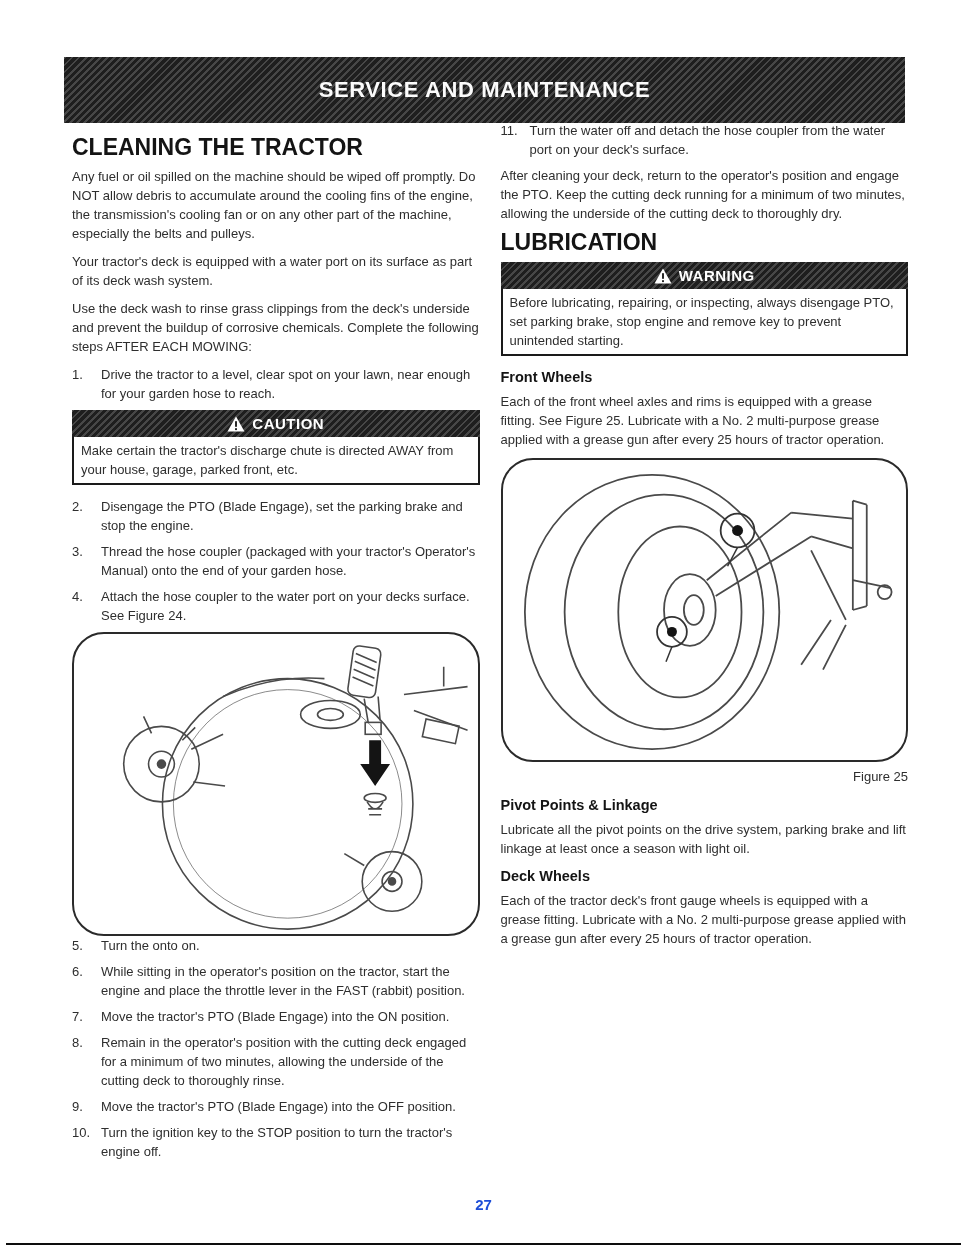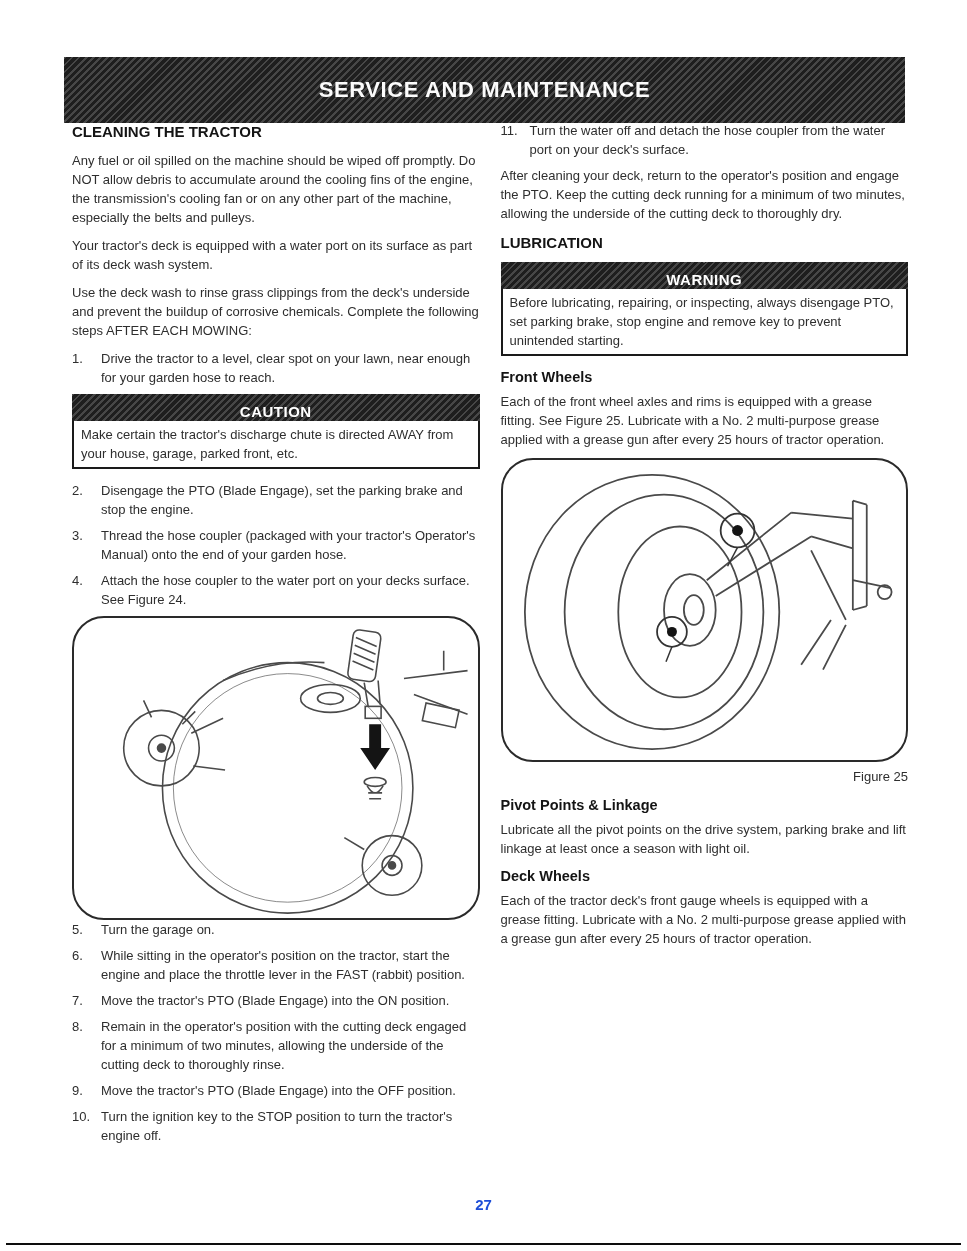--- a/index.html
+++ b/index.html
@@ -7,32 +7,32 @@
   .page{position:relative;width:967px;height:1251px;background:#ffffff;color:#2e2e2e;overflow:hidden;}
 
   .banner{position:absolute;left:64px;top:57px;width:841px;height:66px;
     background:repeating-linear-gradient(135deg,#474747 0 2px,#1e1e1e 2px 5px);
     display:flex;align-items:center;justify-content:center;}
   .banner-title{color:#fbfbfb;font-size:22px;font-weight:700;letter-spacing:.6px;}
 
   .columns{position:absolute;left:72px;top:121px;width:836px;display:flex;gap:21px;}
   .col{width:408px;font-size:13px;line-height:19px;}
 
-  h2.sec{font-size:15px;line-height:21px;font-weight:700;color:#141414;margin:0 0 9px;}
+  h2.sec{font-size:23px;line-height:21px;font-weight:700;color:#141414;margin:16px 0 9px;}
   h3.sub{font-size:14.5px;line-height:18px;font-weight:700;color:#141414;margin:5px 0 6px;}
   p.body{margin:0 0 9px;}
 
   .step{display:flex;margin:0 0 7px;}
   .step-num{flex:0 0 29px;}
   .step-text{flex:1;}
 
   .alert{margin:4px 0 12px;}
   .alert-head{height:27px;background:repeating-linear-gradient(135deg,#474747 0 2px,#1e1e1e 2px 5px);
     color:#ffffff;font-size:15px;font-weight:700;letter-spacing:.5px;
-    display:flex;align-items:center;justify-content:center;gap:7px;flex-direction:column;}
+    display:flex;align-items:center;justify-content:center;gap:7px;}
   .alert-body{border:2px solid #1a1a1a;border-top:none;padding:4px 7px;line-height:19px;}
 
   .figure{margin:2px 0 0;}
   .fig-box{border:2px solid #2a2a2a;border-radius:32px;height:300px;overflow:hidden;background:#fff;}
   .fig-box svg{display:block;width:100%;height:100%;}
   .fig-caption{text-align:right;margin:5px 0 10px;}
 
   .page-num{position:absolute;left:0;right:0;top:1196px;text-align:center;font-size:15px;font-weight:700;color:#1d4ed8;}
   .bottom-rule{position:absolute;left:6px;right:6px;top:1243px;height:2px;background:#0d0d0d;}
 </style>
@@ -118,21 +118,21 @@
             <g fill="none" stroke="#4a4a4a" stroke-width="1.6">
               <ellipse cx="303" cy="164" rx="11" ry="4.5"></ellipse>
               <path d="M295 168 q8 14 16 0 M296 175 h14 M297 181 h12"></path>
             </g>
           </svg>
         </div>
       </figure>
 
       <div class="step">
         <span class="step-num">5.</span>
-        <span class="step-text">Turn the garage on.</span>
+        <span class="step-text">Turn the onto on.</span>
       </div>
       <div class="step">
         <span class="step-num">6.</span>
         <span class="step-text">While sitting in the operator's position on the tractor, start the engine and place the throttle lever in the FAST (rabbit) position.</span>
       </div>
       <div class="step">
         <span class="step-num">7.</span>
         <span class="step-text">Move the tractor's PTO (Blade Engage) into the ON position.</span>
       </div>
       <div class="step">

